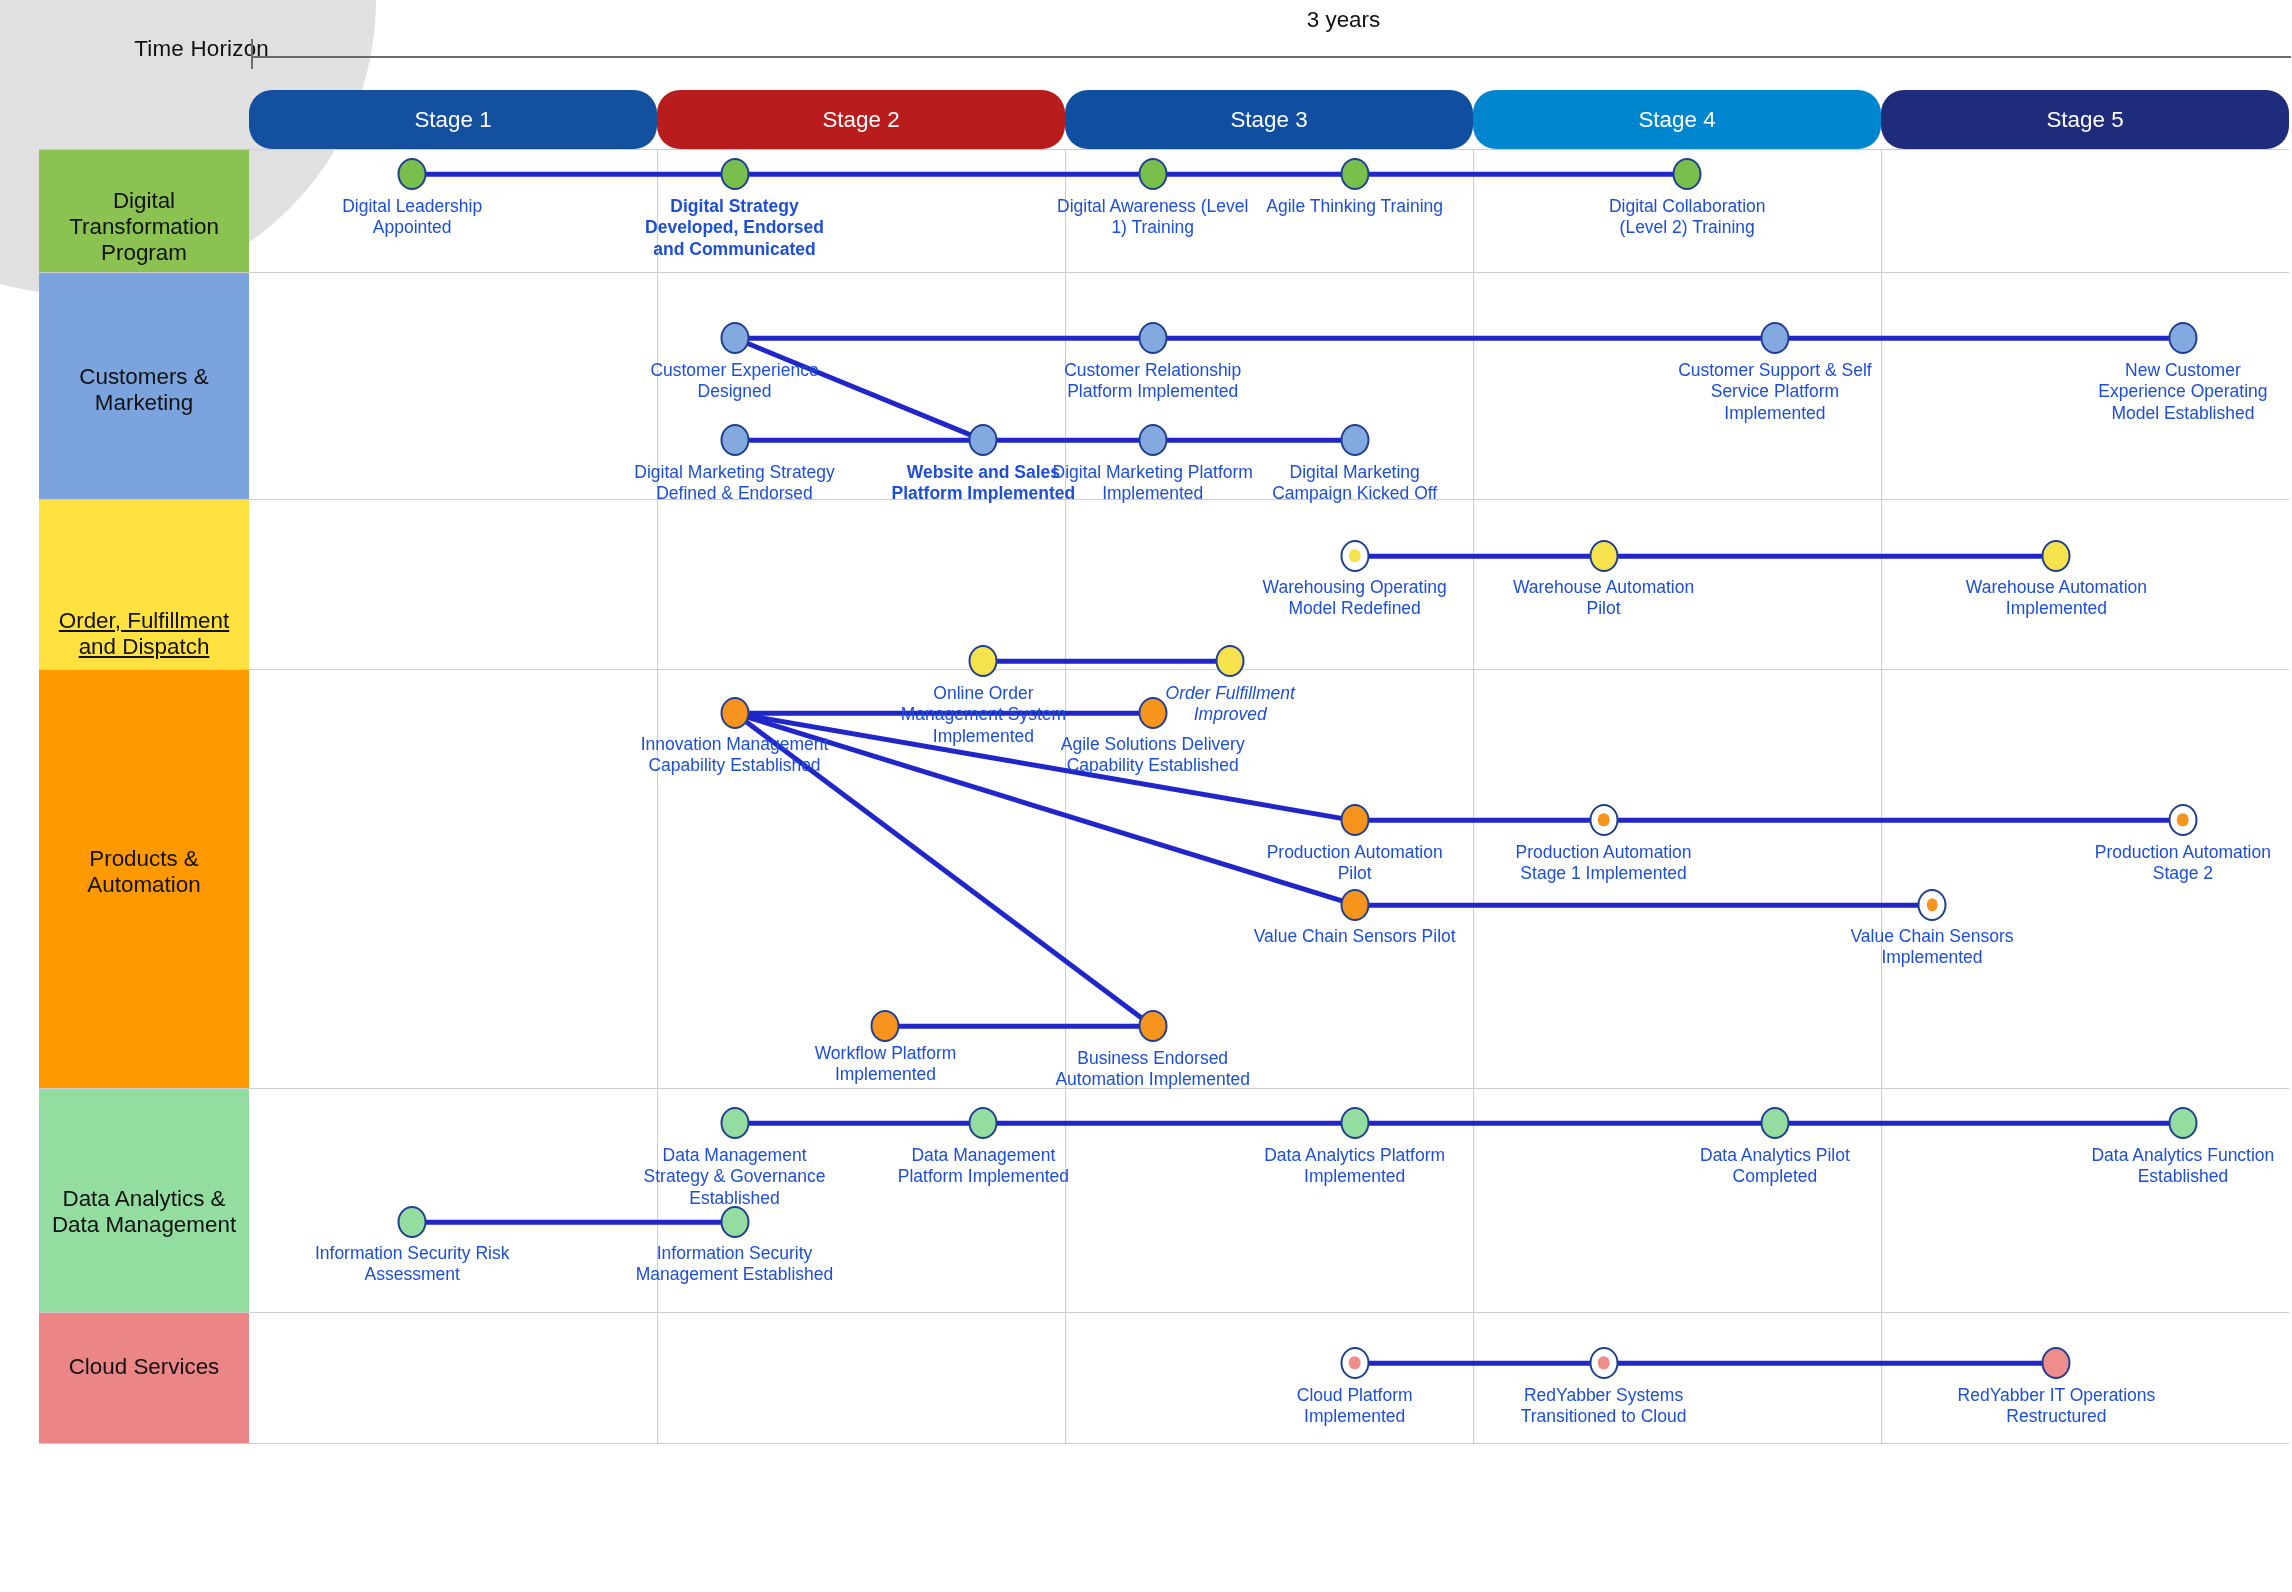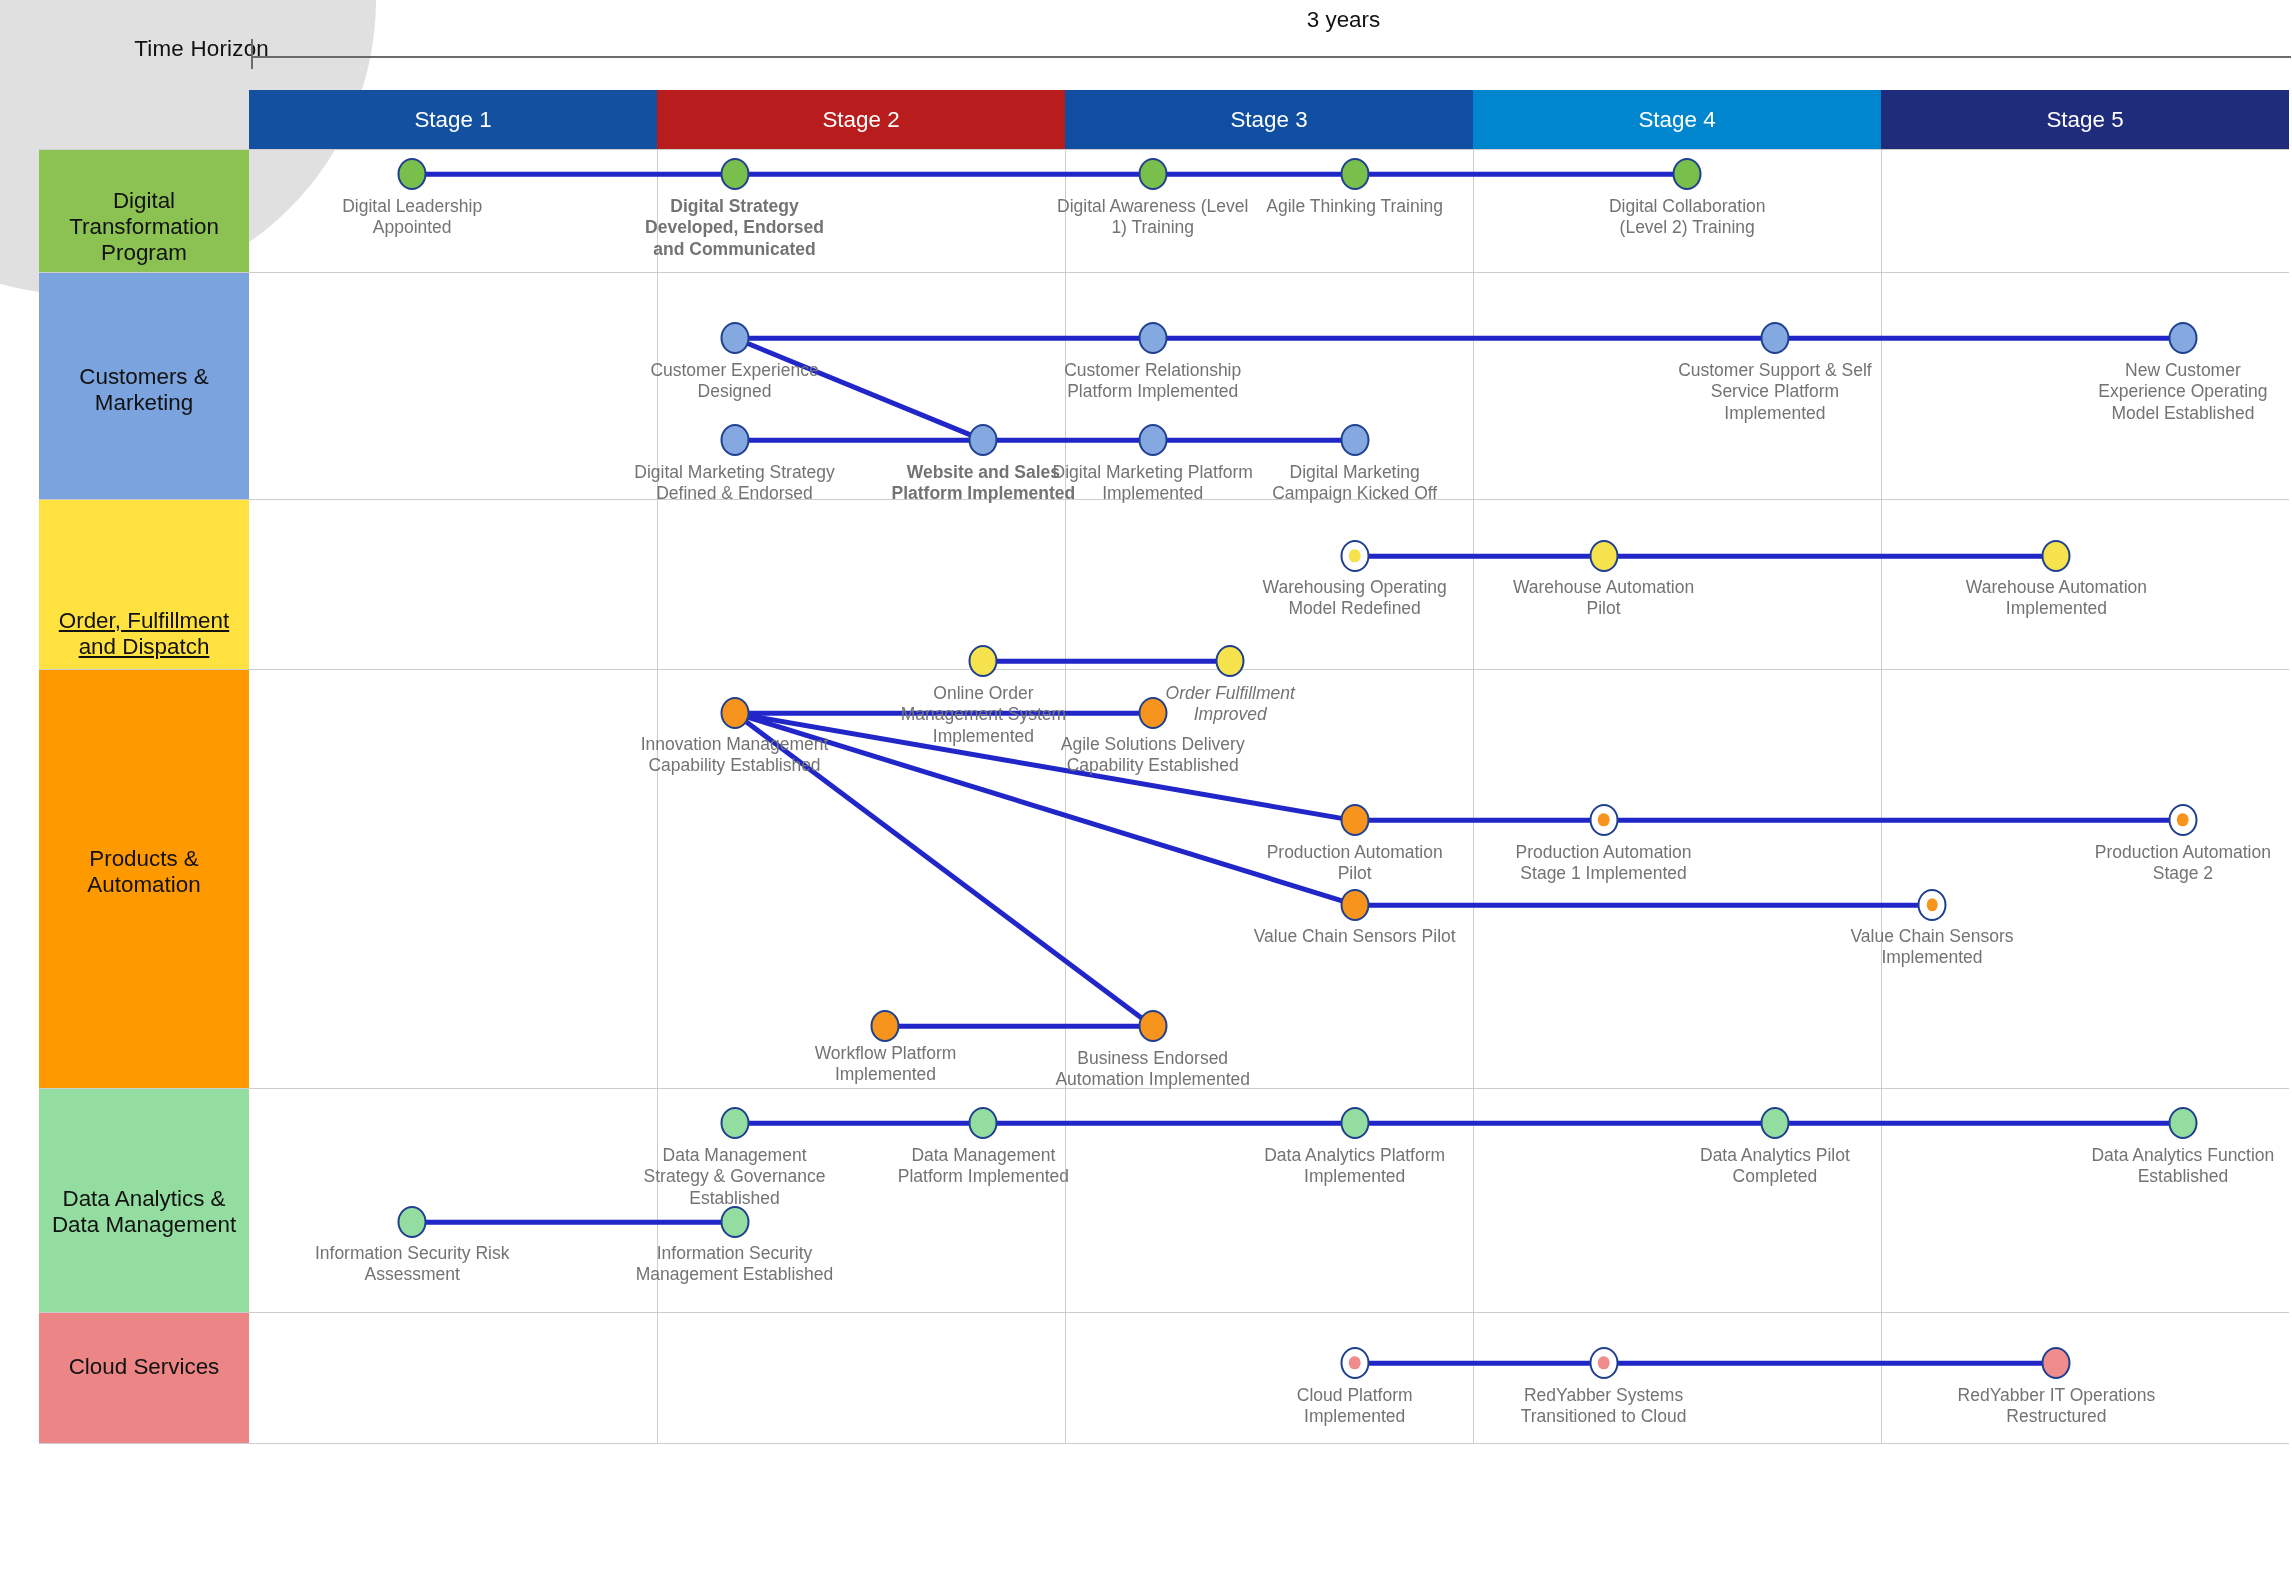--- a/index.html
+++ b/index.html
@@ -14,37 +14,37 @@
         font-size:22.4px;color:#111;letter-spacing:0.2px;}
   .years-label{position:absolute;left:1048px;top:7.2px;width:591px;text-align:center;font-size:22.4px;color:#111;}
   .axis{position:absolute;left:251px;top:56px;width:2040px;height:1.8px;background:#6b6b6b;}
   .axis-tick{position:absolute;left:251px;top:39px;width:1.8px;height:30px;background:#6b6b6b;}
 
   
   .grid{position:absolute;left:39px;top:90px;width:2253px;height:1420px;}
 
   .stagebar{position:absolute;left:210px;top:0;width:2040px;height:59px;display:flex;}
   .stagebar .stage{flex:1;display:flex;align-items:center;justify-content:center;
-        color:#fff;font-size:22.4px;}
+        color:#fff;font-size:22.4px;border-radius:23px;}
 
   .rows{position:absolute;left:0px;top:59px;width:2250px;}
   .row{position:relative;display:flex;border-bottom:0.9px solid #cdcdcd;box-sizing:border-box;}
   .row:first-child{border-top:0.9px solid #cdcdcd;}
   .rowlabel{width:210px;flex:0 0 210px;display:flex;justify-content:center;
         text-align:center;font-size:22.4px;color:#111;box-sizing:border-box;padding:0 10.7px;}
   .rowbody{position:relative;flex:1;}
   .colsep{position:absolute;top:0;bottom:0;width:0.9px;background:#cdcdcd;}
 
   
   .node{position:absolute;width:29px;height:32px;border-radius:50%;
         border:2.7px solid #1f3f8f;box-sizing:border-box;transform:translate(-50%,-50%);z-index:3;}
   .node.hollow{background:#ffffff;}
   .node.hollow .dot{position:absolute;left:50%;top:50%;width:11.6px;height:13.4px;border-radius:50%;
         transform:translate(-50%,-50%);}
-  .lbl{position:absolute;font-size:17.5px;line-height:1.22;color:#737373;text-align:center;
+  .lbl{position:absolute;font-size:17.5px;line-height:1.22;color:#1d4ed8;text-align:center;
         transform:translateX(-50%);width:206px;z-index:4;}
   .link{position:absolute;height:4.5px;background:#2026c8;transform:translateY(-50%);z-index:2;}
   .diag{position:absolute;transform-origin:0 50%;height:4.5px;background:#2026c8;z-index:2;}
 
   
   .footer{position:absolute;left:0;top:1522px;width:2293px;height:70px;}
 </style>
 </head>
 <body>
 

